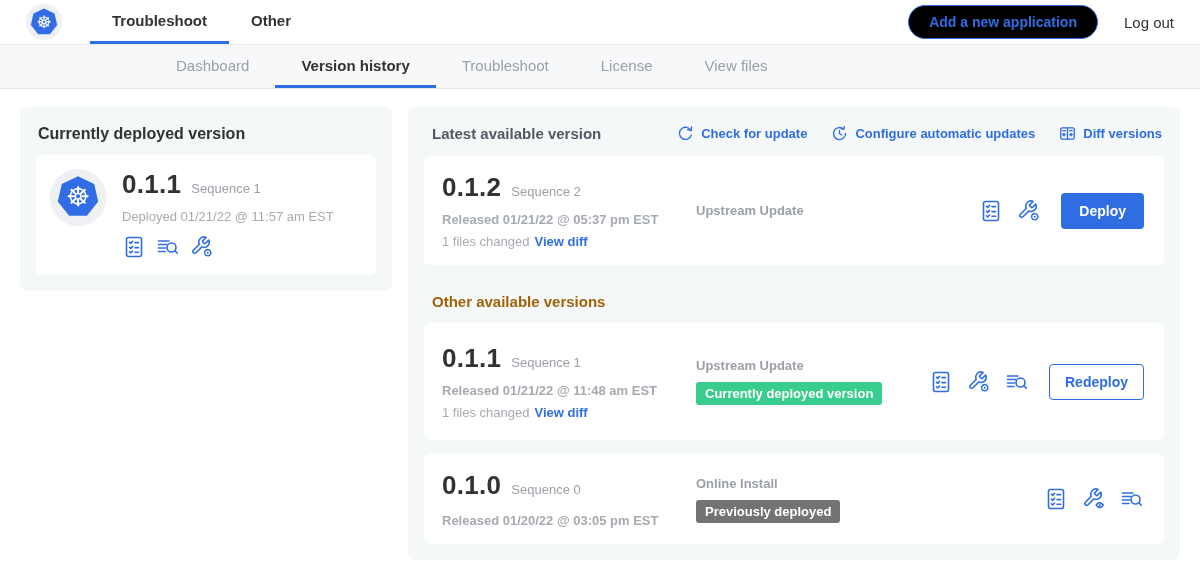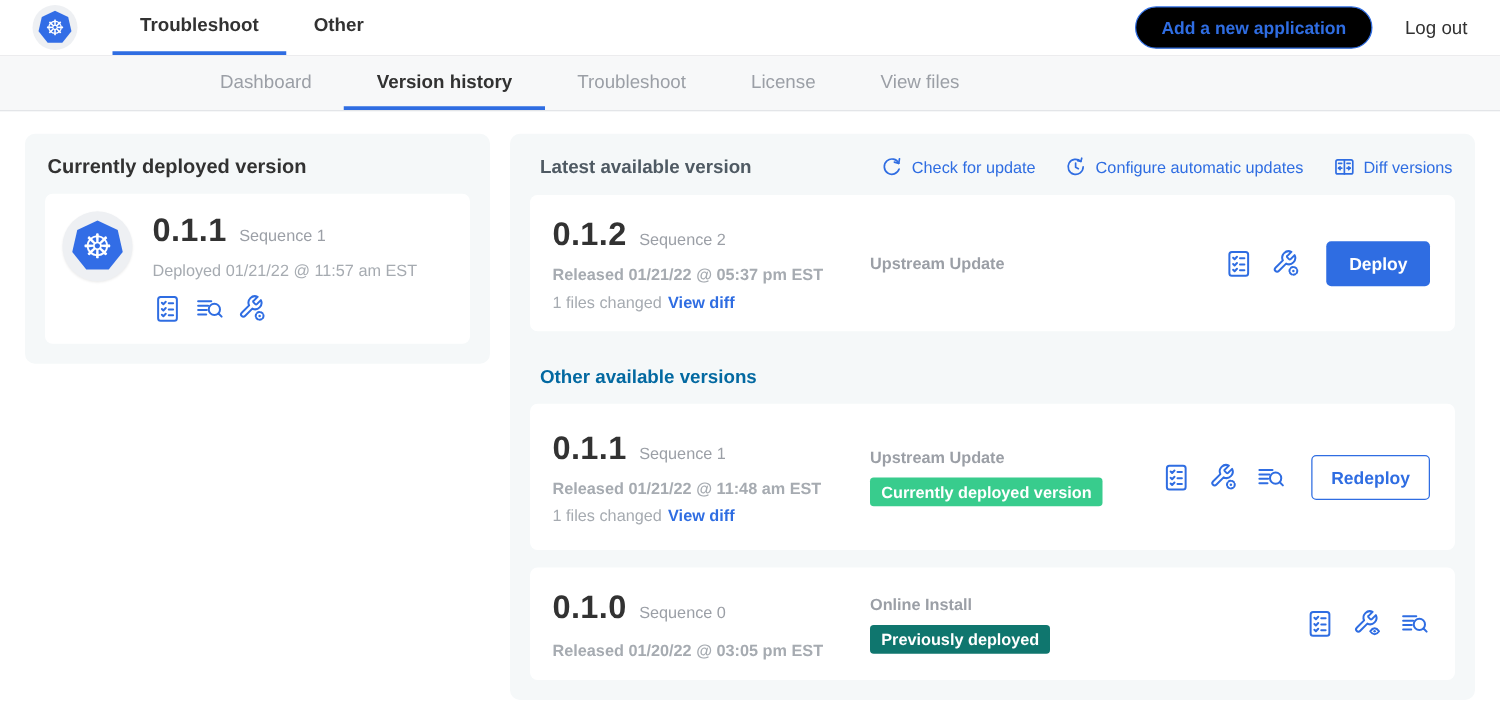--- a/index.html
+++ b/index.html
@@ -40,36 +40,36 @@
   .muted-date { font-size:13px; color:#a6abb1; margin-top:9px; }
   .icon-row { display:flex; align-items:center; gap:10px; margin-top:11px; }
   .icn { width:24px; height:24px; stroke:#2f6de2; fill:none; stroke-width:1.6; stroke-linecap:round; stroke-linejoin:round; cursor:pointer; }
   .icn-sm { width:17px; height:17px; stroke:#2f6de2; fill:none; stroke-width:1.9; stroke-linecap:round; stroke-linejoin:round; }
 
   
   .panel-right { flex:1; padding:16px; }
   .right-head { display:flex; align-items:center; justify-content:space-between; padding:2px 2px 14px 8px; }
   .right-title { font-size:15px; font-weight:700; color:#4f5a63; }
   .head-actions { display:flex; align-items:center; gap:24px; }
-  .head-link { display:flex; align-items:center; gap:7px; color:#2f6de2; font-weight:400; font-size:13px; }
+  .head-link { display:flex; align-items:center; gap:7px; color:#2f6de2; font-weight:700; font-size:13px; }
 
   .vcard { background:#fff; border-radius:6px; padding:16px 20px 16px 18px; display:flex; align-items:center; }
   .vinfo { width:252px; flex:none; }
   .vreleased { font-size:13px; color:#a6abb1; margin-top:9px; font-weight:600; }
   .vfiles { font-size:13px; color:#a6abb1; margin-top:7px; }
   .vdiff { color:#2f6de2; font-weight:700; margin-left:5px; }
   .vsource { flex:1; padding-left:2px; }
   .vsrc { font-size:13px; font-weight:700; color:#9b9fa6; }
   .badge { display:inline-block; margin-top:9px; padding:4px 9px; border-radius:3px; color:#fff; font-size:13px; font-weight:700; }
   .badge-green { background:#38cc8d; }
-  .badge-gray { background:#0f766e; }
+  .badge-gray { background:#737373; }
   .vactions { display:flex; align-items:center; gap:14px; }
   .btn-primary { background:#2f6de2; color:#fff; border:none; border-radius:4px; font-weight:700; font-size:14px; padding:10px 18px; margin-left:6px; cursor:pointer; font-family:inherit; }
   .btn-outline { background:#fff; color:#2f6de2; border:1px solid #2f6de2; border-radius:4px; font-weight:700; font-size:14px; padding:9px 15px; margin-left:6px; cursor:pointer; font-family:inherit; }
-  .other-title { font-size:15px; color:#0369a1; font-weight:600; margin:28px 0 13px 8px; }
+  .other-title { font-size:15px; color:#a16207; font-weight:600; margin:28px 0 13px 8px; }
   .card-gap { margin-bottom:14px; }
 </style>
 </head>
 <body>
 
 <svg width="0" height="0" style="position:absolute" aria-hidden="true">
   <defs>
     <symbol id="i-checklist" viewBox="0 0 24 24">
       <rect x="4.5" y="2.5" width="15" height="19" rx="2"></rect>
       <polyline points="7.5 7.2 8.7 8.4 10.6 6.4"></polyline>

